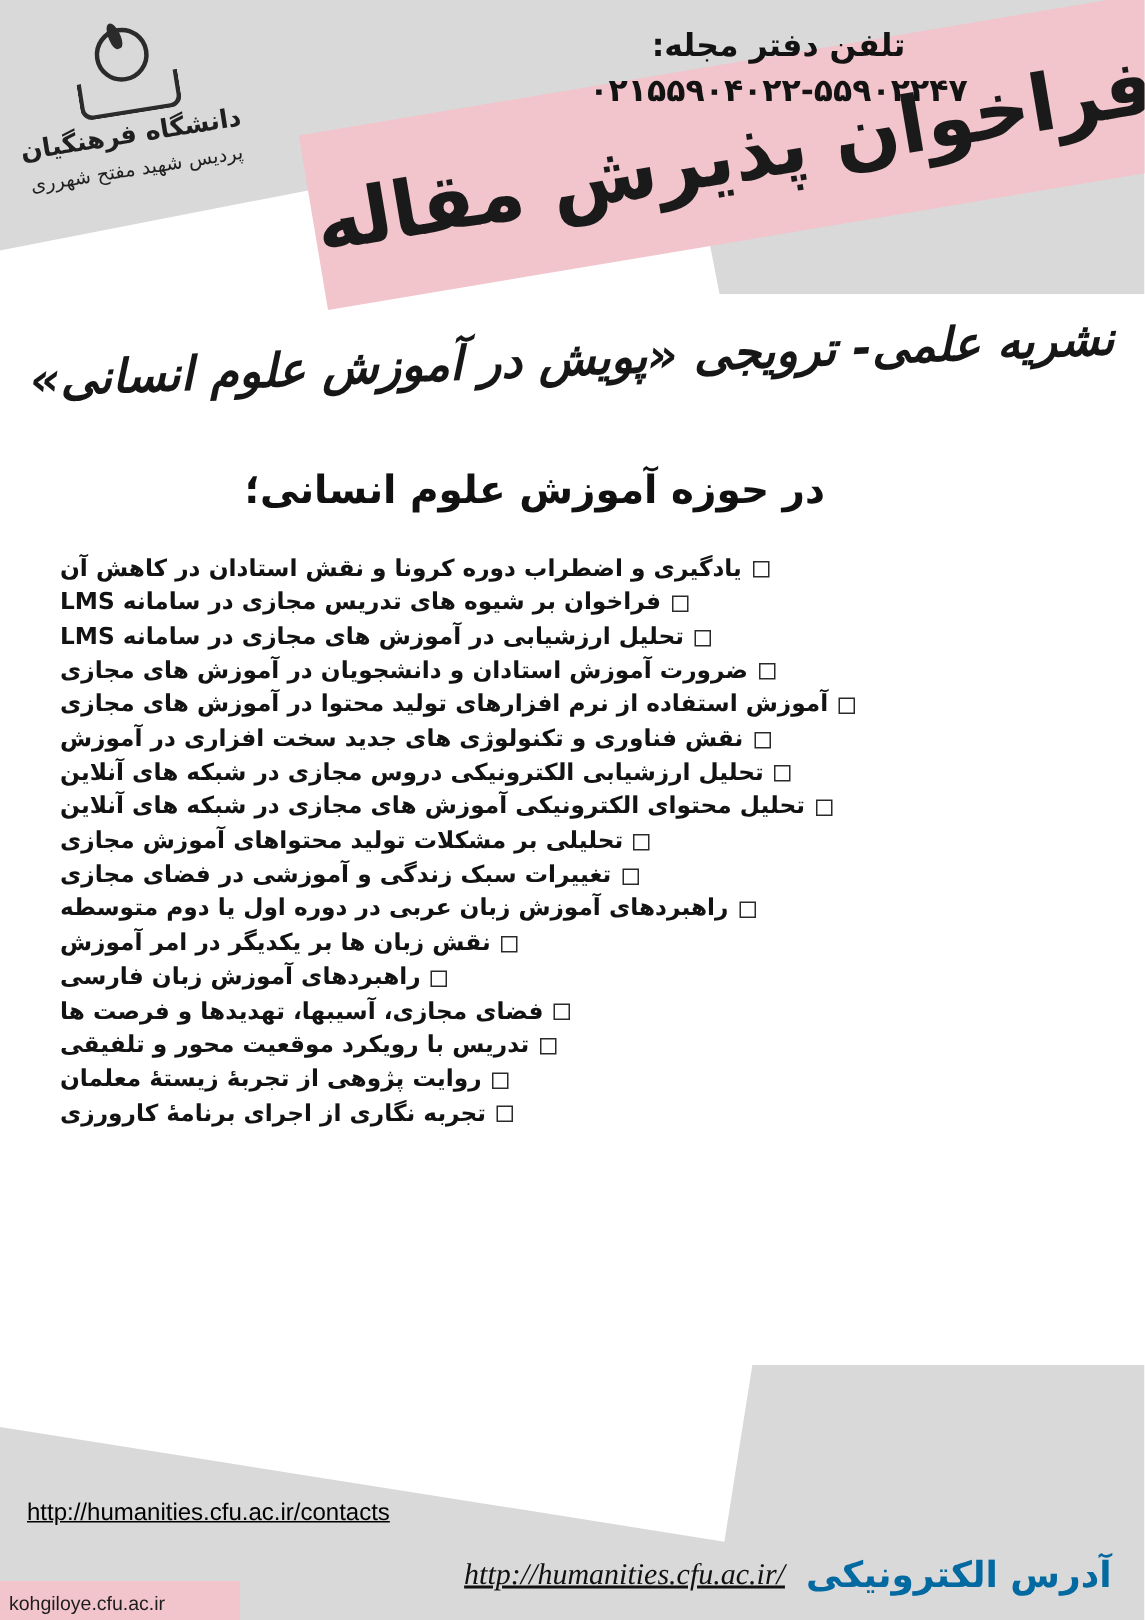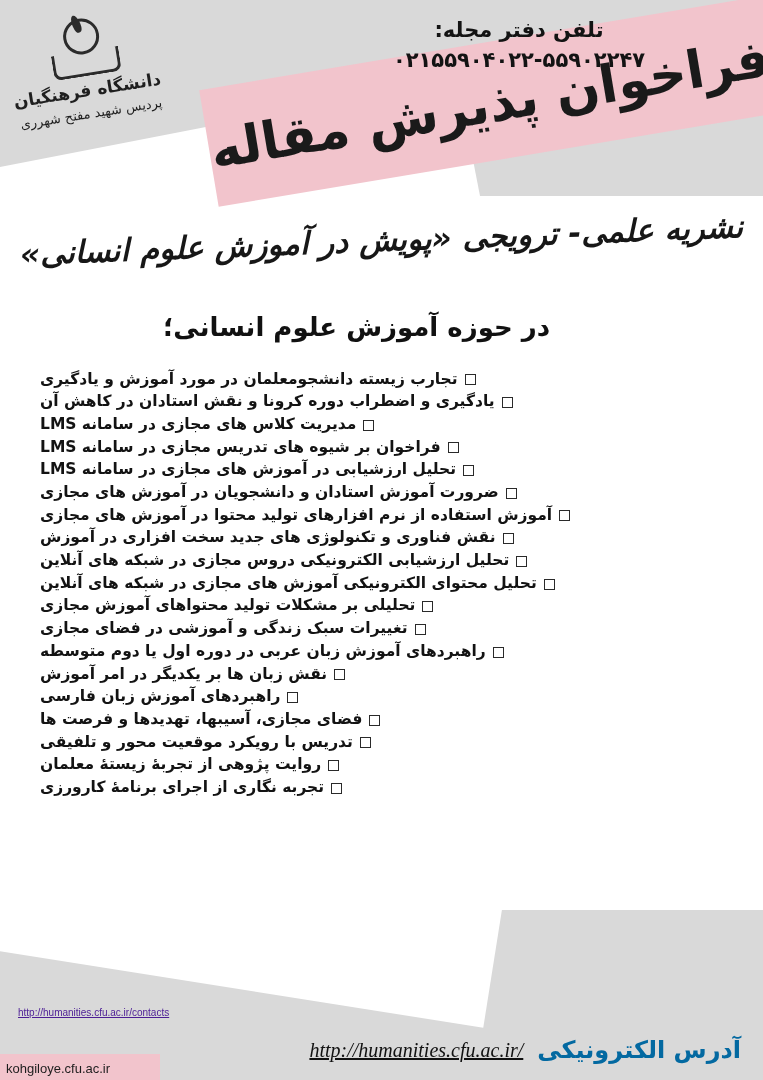--- a/index.html
+++ b/index.html
@@ -292,22 +292,22 @@
     font-size: 20px;
     color: #111111;
     direction: ltr;
   }
   .contacts-url {
     position: absolute;
     left: 18px;
     bottom: 62px;
     z-index: 3;
     font-family: "Liberation Sans", sans-serif;
-    font-size: 10px;
-    color: #4c1d95;
+    font-size: 16px;
+    color: #000000;
     direction: ltr;
   }
 </style>
 </head>
 <body>
 
 <div class="poster">
 
   <div class="header-band"></div>
   <div class="pink-ribbon"></div>
@@ -323,29 +323,21 @@
     <div class="logo-line2">پردیس شهید مفتح شهرری</div>
   </div>
 
   <div class="journal-line">نشریه علمی- ترویجی «پویش در آموزش علوم انسانی»</div>
 
   <div class="section-heading">در حوزه آموزش علوم انسانی؛</div>
 
   <ul class="topics">
     <li class="topic">
         <span class="bullet-box"></span>
-        <span>تجارب زیسته دانشجومعلمان در مورد آموزش و یادگیری</span>
-      </li>
-    <li class="topic">
-        <span class="bullet-box"></span>
         <span>یادگیری و اضطراب دوره کرونا و نقش استادان در کاهش آن</span>
-      </li>
-    <li class="topic">
-        <span class="bullet-box"></span>
-        <span>مدیریت کلاس های مجازی در سامانه LMS</span>
       </li>
     <li class="topic">
         <span class="bullet-box"></span>
         <span>فراخوان بر شیوه های تدریس مجازی در سامانه LMS</span>
       </li>
     <li class="topic">
         <span class="bullet-box"></span>
         <span>تحلیل ارزشیابی در آموزش های مجازی در سامانه LMS</span>
       </li>
     <li class="topic">

